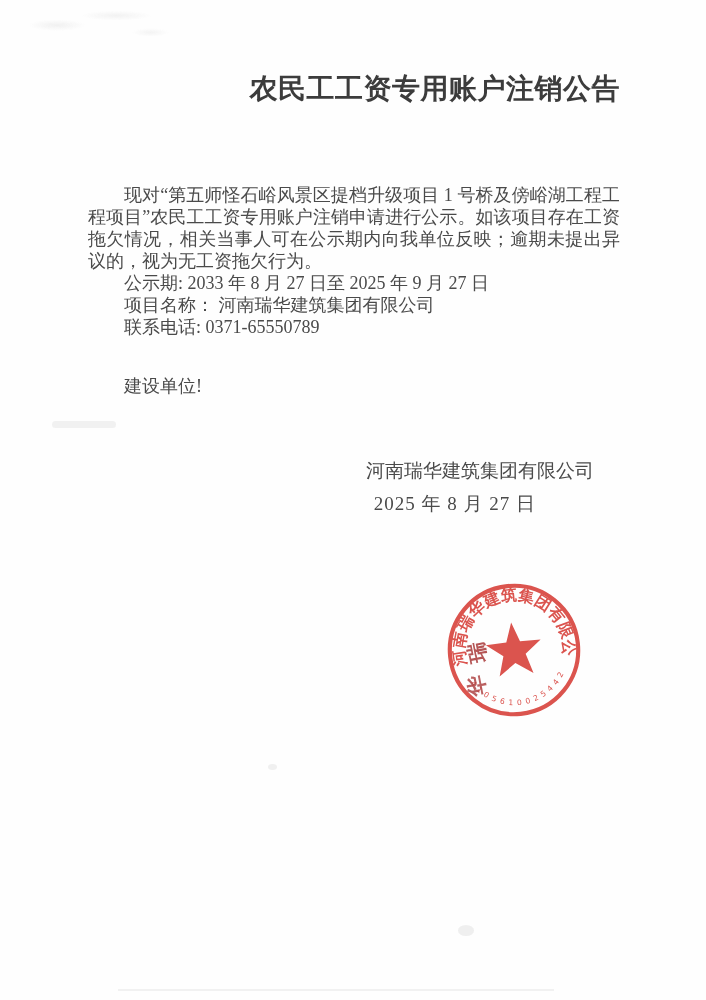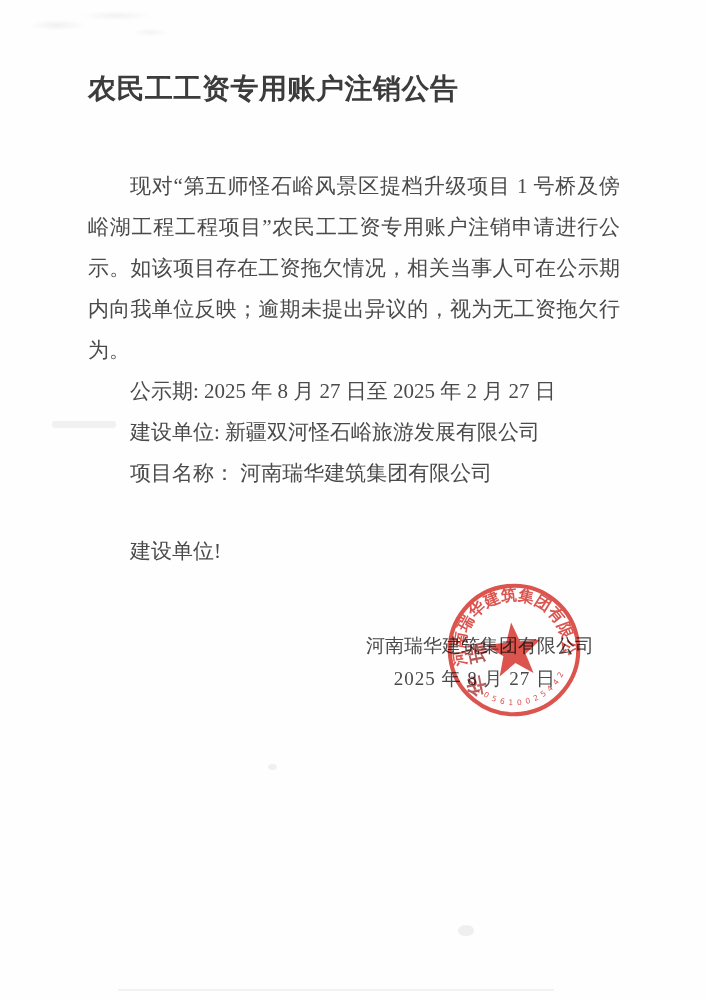--- a/index.html
+++ b/index.html
@@ -32,28 +32,28 @@
   .line-bottom{left:118px;top:989px;width:436px;height:2px;background:#f1f1f1;}
 
   .content{
     position:absolute;
     left:88px;top:0;width:532px;
   }
   .doc-title{
     margin:70px 0 0 0;
     font-size:28px;line-height:37px;
     font-weight:bold;
-    text-align:left;
+    text-align:right;
     color:#3c3c3c;
     letter-spacing:0.5px;
   }
   .body-block{
-    margin-top:59px;
-    font-size:21px;
-    line-height:41px;
+    margin-top:77px;
+    font-size:18px;
+    line-height:22px;
     color:#4a4a4a;
   }
   .body-block p{
     margin:0;
     text-align:justify;
     text-indent:2em;
   }
   .closing{
     margin:0;
     margin-top:37px !important;
@@ -62,21 +62,21 @@
     margin-top:57px;
     display:flex;
     flex-direction:column;
     align-items:flex-end;
     padding-right:26px;
     font-size:19px;
     line-height:33px;
     color:#4a4a4a;
   }
   .sig-date{
-    margin-right:38px;
+    margin-right:58px;
     letter-spacing:1px;
   }
   
   .seal{
     position:absolute;
     left:445px;top:581px;
     width:138px;height:138px;
     transform:rotate(-6deg);
     mix-blend-mode:multiply;
     opacity:.92;
@@ -94,23 +94,23 @@
   <div class="artifact dot-mid"></div>
   <div class="artifact dot-bottom"></div>
   <div class="artifact line-bottom"></div>
 
   <div class="content">
 
     <h1 class="doc-title">农民工工资专用账户注销公告</h1>
 
     <div class="body-block">
       <p>现对“第五师怪石峪风景区提档升级项目 1 号桥及傍峪湖工程工程项目”农民工工资专用账户注销申请进行公示。如该项目存在工资拖欠情况，相关当事人可在公示期内向我单位反映；逾期未提出异议的，视为无工资拖欠行为。</p>
-      <p>公示期: 2025 年 8 月 27 日至 2025 年 2 月 27 日</p>
-      <p>建设单位: 新疆双河怪石峪旅游发展有限公司</p>
+      <p>公示期: 2033 年 8 月 27 日至 2025 年 9 月 27 日</p>
       <p>项目名称： 河南瑞华建筑集团有限公司</p>
+      <p>联系电话: 0371-65550789</p>
       <p class="closing">建设单位!</p>
     </div>
 
     <div class="signature">
       <div class="sig-company">河南瑞华建筑集团有限公司</div>
       <div class="sig-date">2025 年 8 月 27 日</div>
     </div>
 
   </div>
 

